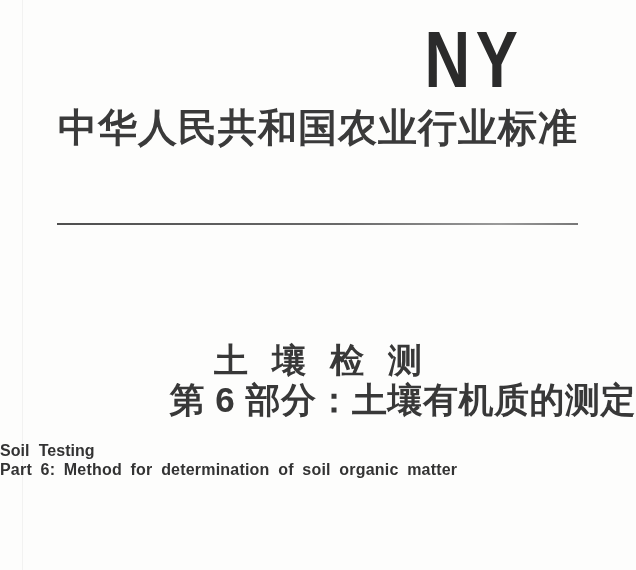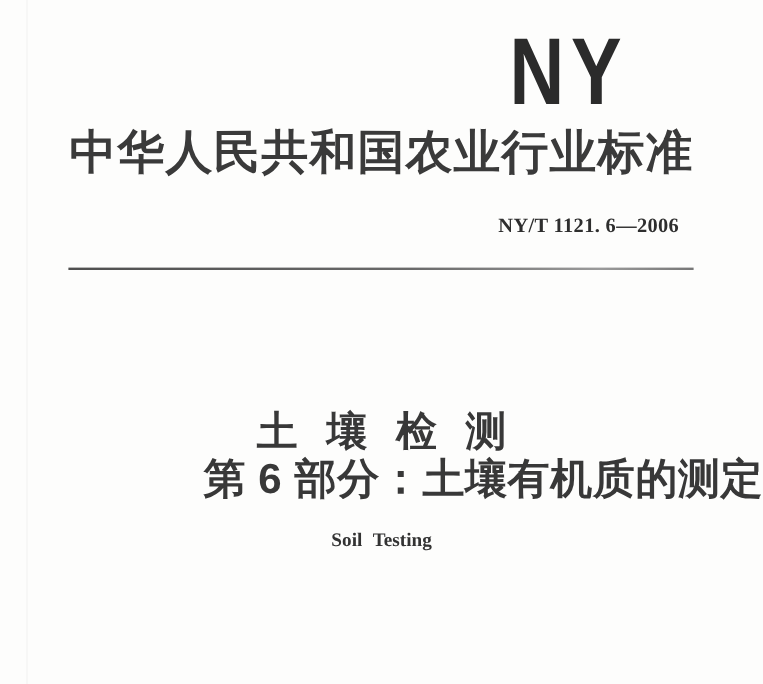--- a/index.html
+++ b/index.html
@@ -83,46 +83,46 @@
     position:absolute;left:0;top:379px;width:636px;margin:0;
     text-align:right;
     font-size:35px;line-height:1.2;
     font-weight:bold;
     letter-spacing:0.5px;
     color:#383838;
     white-space:nowrap;
   }
   .en{
     position:absolute;left:0;width:636px;
-    text-align:center;
-    font-family:Liberation Serif, serif;
+    text-align:left;
+    font-family:Liberation Sans, sans-serif;
     font-weight:bold;
     font-size:16px;line-height:1.2;
     color:#333;
     white-space:nowrap;
   }
   .en1{top:441px;word-spacing:5px;}
   .en2{top:460px;word-spacing:4px;letter-spacing:0.2px;}
 </style>
 </head>
 <body>
 
 <div class="page">
 
   <div class="scan-edge"></div>
 
 
   <div class="logo">NY</div>
 
   <h1 class="header-title">中华人民共和国农业行业标准</h1>
 
-  <div class="std-code">NY/T 1121. 6—2006</div>
 
   <div class="rule"></div>
 
   <h2 class="cn1">土壤检测</h2>
 
   <h2 class="cn2">第 6 部分：土壤有机质的测定</h2>
 
   <div class="en en1">Soil  Testing</div>
 
+  <div class="en en2">Part 6: Method for determination of soil organic matter</div>
 
 </div>
 
 </body></html>

